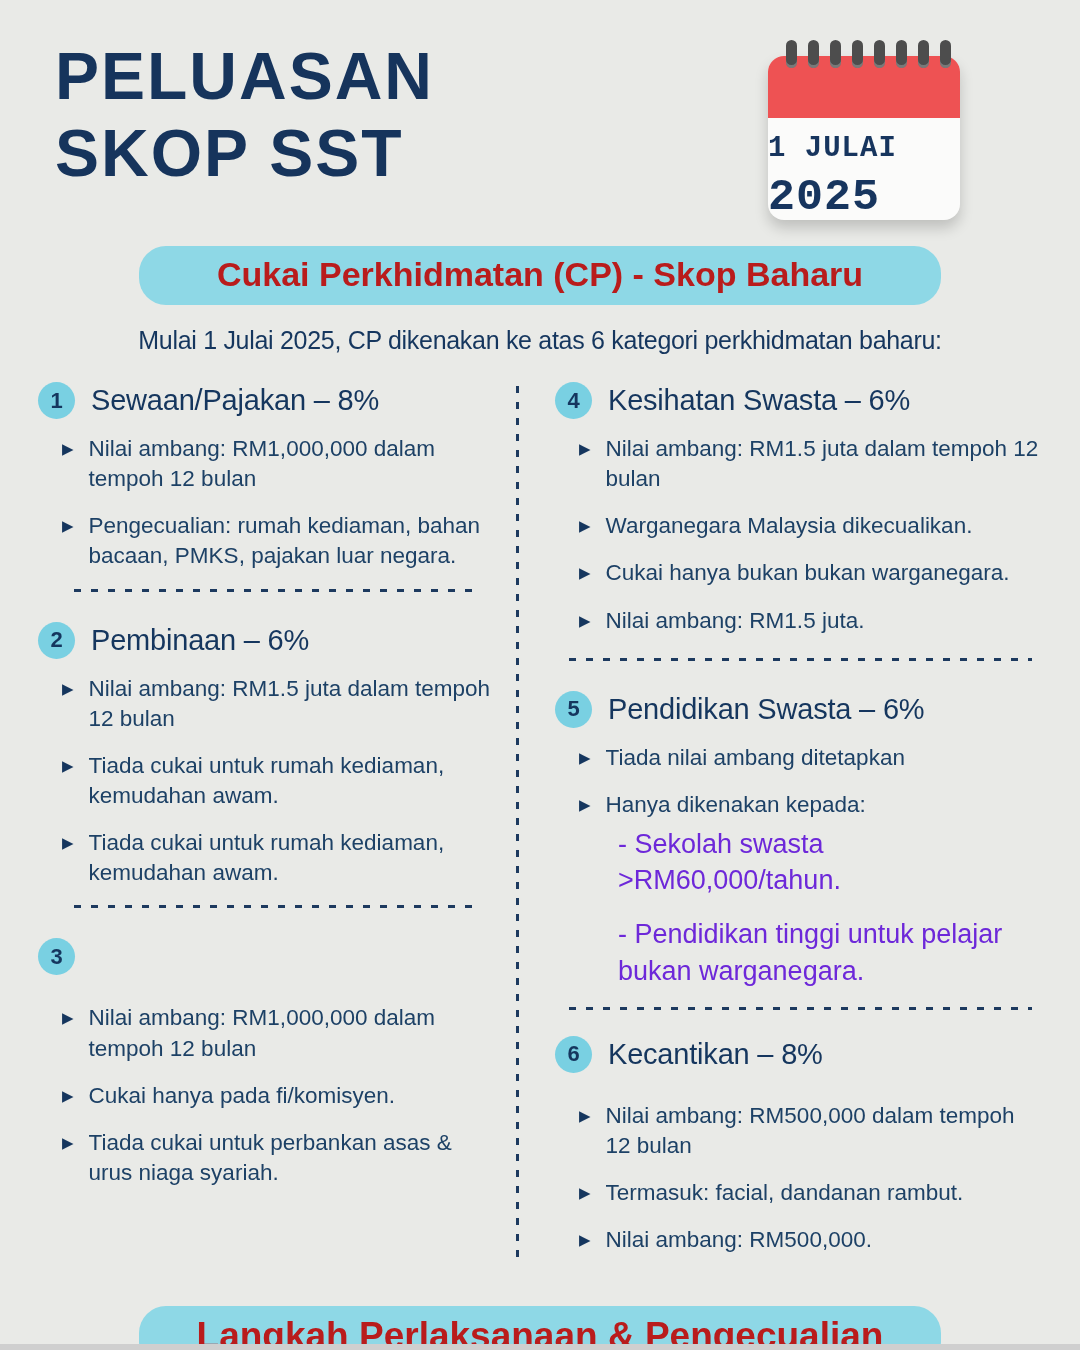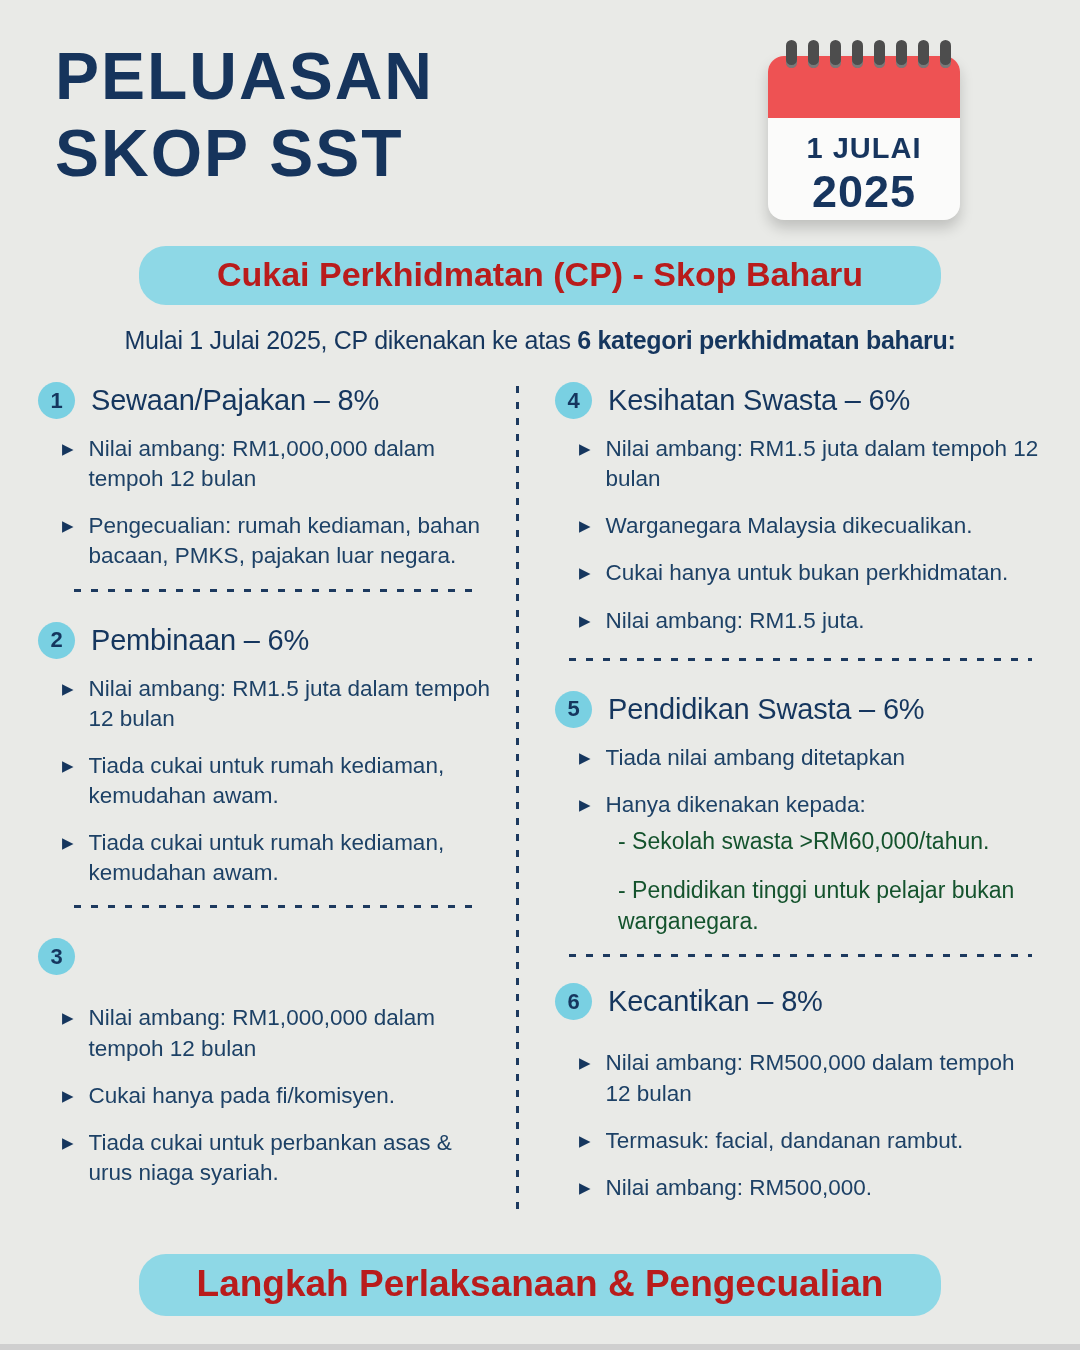--- a/index.html
+++ b/index.html
@@ -13,34 +13,34 @@
   
   .header-row { display:flex; justify-content:space-between; padding:38px 120px 0 55px; }
   .page-title { font-size:66px; font-weight:bold; letter-spacing:2px; line-height:1.17; color:#16345c; }
   .calendar { position:relative; width:192px; height:180px; margin-top:2px; }
   .cal-body {
     position:absolute; left:0; right:0; top:16px; bottom:0;
     background:#fbfbfa; border-radius:16px; box-shadow:0 8px 14px rgba(0,0,0,.18);
   }
   .cal-top { position:absolute; left:0; right:0; top:16px; height:62px; background:#ee5253; border-radius:16px 16px 0 0; }
   .cal-ring { position:absolute; top:0; width:11px; height:28px; background:#4d4d4d; border-radius:6px; box-shadow:inset 0 -3px 0 rgba(255,255,255,.25); }
-  .cal-date { position:absolute; left:0; right:0; top:92px; text-align:center; color:#17355e; }
+  .cal-date { position:absolute; left:0; right:0; top:92px; text-align:left; color:#17355e;font-family:Liberation Mono, monospace; }
   .cal-date .l1 { font-size:29px; font-weight:bold; letter-spacing:1px; }
-  .cal-date .l2 { font-size:45px; font-weight:bold; letter-spacing:1px; margin-top:1px; }
+  .cal-date .l2 { font-size:45px; font-weight:bold; letter-spacing:1px; margin-top:7px; }
 
   
   .banner {
     width:802px; margin:26px auto 0; background:#8ed8e6; border-radius:27px;
     text-align:center; font-weight:bold; color:#b91c1c; padding:9px 10px 11px;
   }
   .banner.first { font-size:34px; }
   .banner.second { font-size:37px; margin-top:34px; }
 
   .intro { text-align:center; margin-top:21px; font-size:25px; color:#15365e; letter-spacing:-0.3px; }
-  .intro b { font-weight:bold; }
+  .intro b { font-weight:normal; }
 
   
   .columns { display:flex; margin:27px 40px 0 38px; }
   .col-left { width:452px; flex:none; }
   .v-divider {
     flex:none; width:3px; margin:4px 0 8px 26px;
     background:repeating-linear-gradient(to bottom,#1d3a5f 0 7px,transparent 7px 16px);
   }
   .col-right { flex:1; padding-left:36px; }
 
@@ -48,21 +48,21 @@
   .cat-head { display:flex; align-items:center; gap:16px; }
   .badge {
     flex:none; width:37px; height:37px; border-radius:50%; background:#79d0e2;
     display:flex; align-items:center; justify-content:center;
     font-size:22px; font-weight:bold; color:#15365e;
   }
   .cat-title { font-size:29px; font-weight:normal; color:#15365e; letter-spacing:-0.2px; }
   .bullets { margin-top:15px; }
   .bullet { display:flex; gap:15px; padding-left:24px; margin-bottom:17px; font-size:22.5px; line-height:1.34; color:#1d4166; }
   .bullet .arrow { flex:none; font-size:15px; padding-top:5px; color:#15365e; }
-  .sub-bullet { padding-left:63px; margin:-4px 0 18px; font-size:23px; line-height:1.34; color:#14532d; }
+  .sub-bullet { padding-left:63px; margin:-4px 0 18px; font-size:27px; line-height:1.34; color:#6d28d9; }
   .dash-sep {
     height:3px; margin:8px 8px 30px 36px;
     background:repeating-linear-gradient(to right,#1d3a5f 0 7px,transparent 7px 17px);
   }
   .col-right .dash-sep { margin-left:14px; }
   .gap-lg { margin-top:28px; }
 
   
   .impl { width:860px; margin:30px auto 0; }
   .impl .bullet { font-size:23px; margin-bottom:23px; padding-left:50px; }
@@ -179,21 +179,21 @@
           <div class="bullet">
               <span class="arrow">▶</span>
               <span>Nilai ambang: RM1.5 juta dalam tempoh 12 bulan</span>
             </div>
           <div class="bullet">
               <span class="arrow">▶</span>
               <span>Warganegara Malaysia dikecualikan.</span>
             </div>
           <div class="bullet">
               <span class="arrow">▶</span>
-              <span>Cukai hanya untuk bukan perkhidmatan.</span>
+              <span>Cukai hanya bukan bukan warganegara.</span>
             </div>
           <div class="bullet">
               <span class="arrow">▶</span>
               <span>Nilai ambang: RM1.5 juta.</span>
             </div>
         </div>
         <div class="dash-sep" style="margin-top:22px"></div>
       </div>
 
       <div class="cat">

